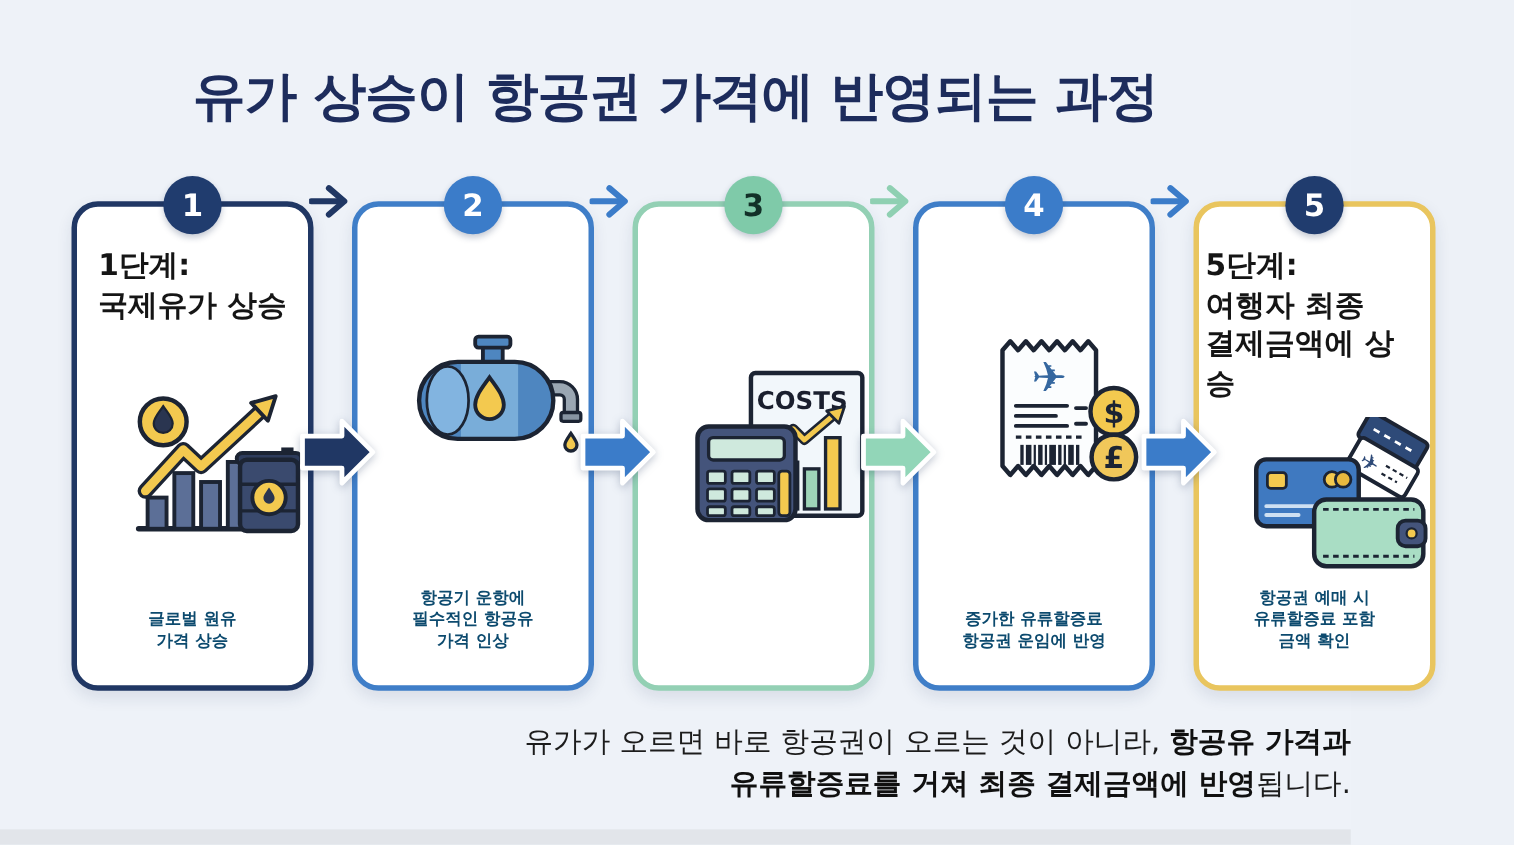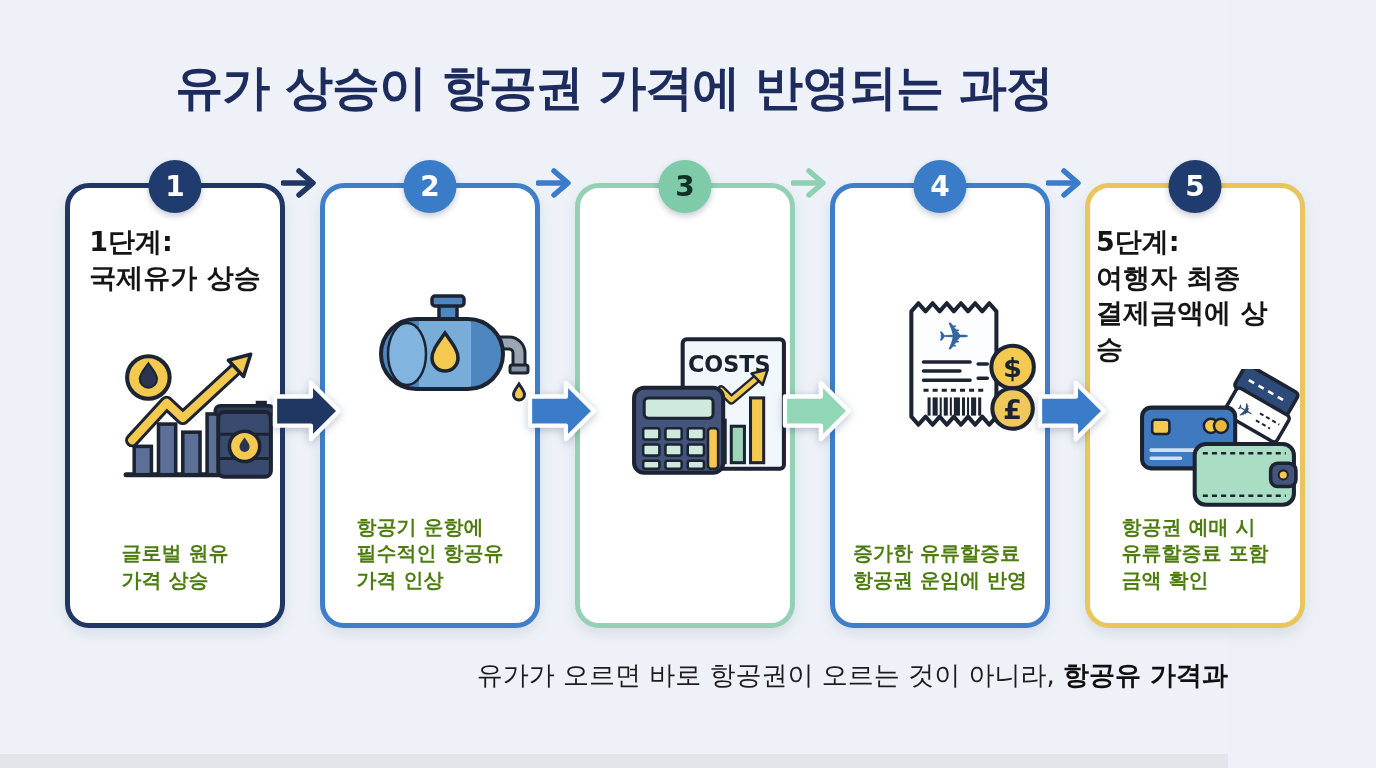--- a/index.html
+++ b/index.html
@@ -34,22 +34,22 @@
   }
   .card-heading {
     margin-top:36px; padding:0 6px;
     font-size:27px; font-weight:800; line-height:1.32;
     color:#151515; text-align:left; white-space:pre-line;
   }
   .card-icon { flex:1; display:flex; align-items:center; justify-content:flex-end; width:100%; }
   .card-icon svg { display:block; }
   .card-caption {
     margin-bottom:30px; padding:0 4px;
-    font-size:20px; font-weight:700; line-height:1.32;
-    color:#4d7c0f; white-space:pre-line;
+    font-size:15px; font-weight:700; line-height:1.32;
+    color:#0c4a6e; text-align:center; white-space:pre-line;
   }
 
   .c1 { left:65px;  border-color:#203764; }
   .c2 { left:320px; border-color:#3f7ec8; }
   .c3 { left:575px; border-color:#93d0b4; }
   .c4 { left:830px; border-color:#3f7ec8; }
   .c5 { left:1085px; border-color:#e9c55e; }
   .c1 .badge { background:#203c6e; }
   .c2 .badge { background:#3b7cc9; }
   .c3 .badge { background:#7fcaa9; color:#123028; }
@@ -250,16 +250,17 @@
   </svg>
   <svg class="big-arrow a3" viewBox="0 0 76 68">
     <polygon points="5,19 42,19 42,5 71,34 42,63 42,49 5,49"></polygon>
   </svg>
   <svg class="big-arrow a4" viewBox="0 0 76 68">
     <polygon points="5,19 42,19 42,5 71,34 42,63 42,49 5,49"></polygon>
   </svg>
 
   <div class="footer">
     <div><span>유가가 오르면 바로 항공권이 오르는 것이 아니라, </span><strong>항공유 가격과</strong></div>
+    <div><strong>유류할증료를 거쳐 최종 결제금액에 반영</strong><span>됩니다.</span></div>
   </div>
 
   <div class="bottom-strip"></div>
 </div>
 
 </body></html>

